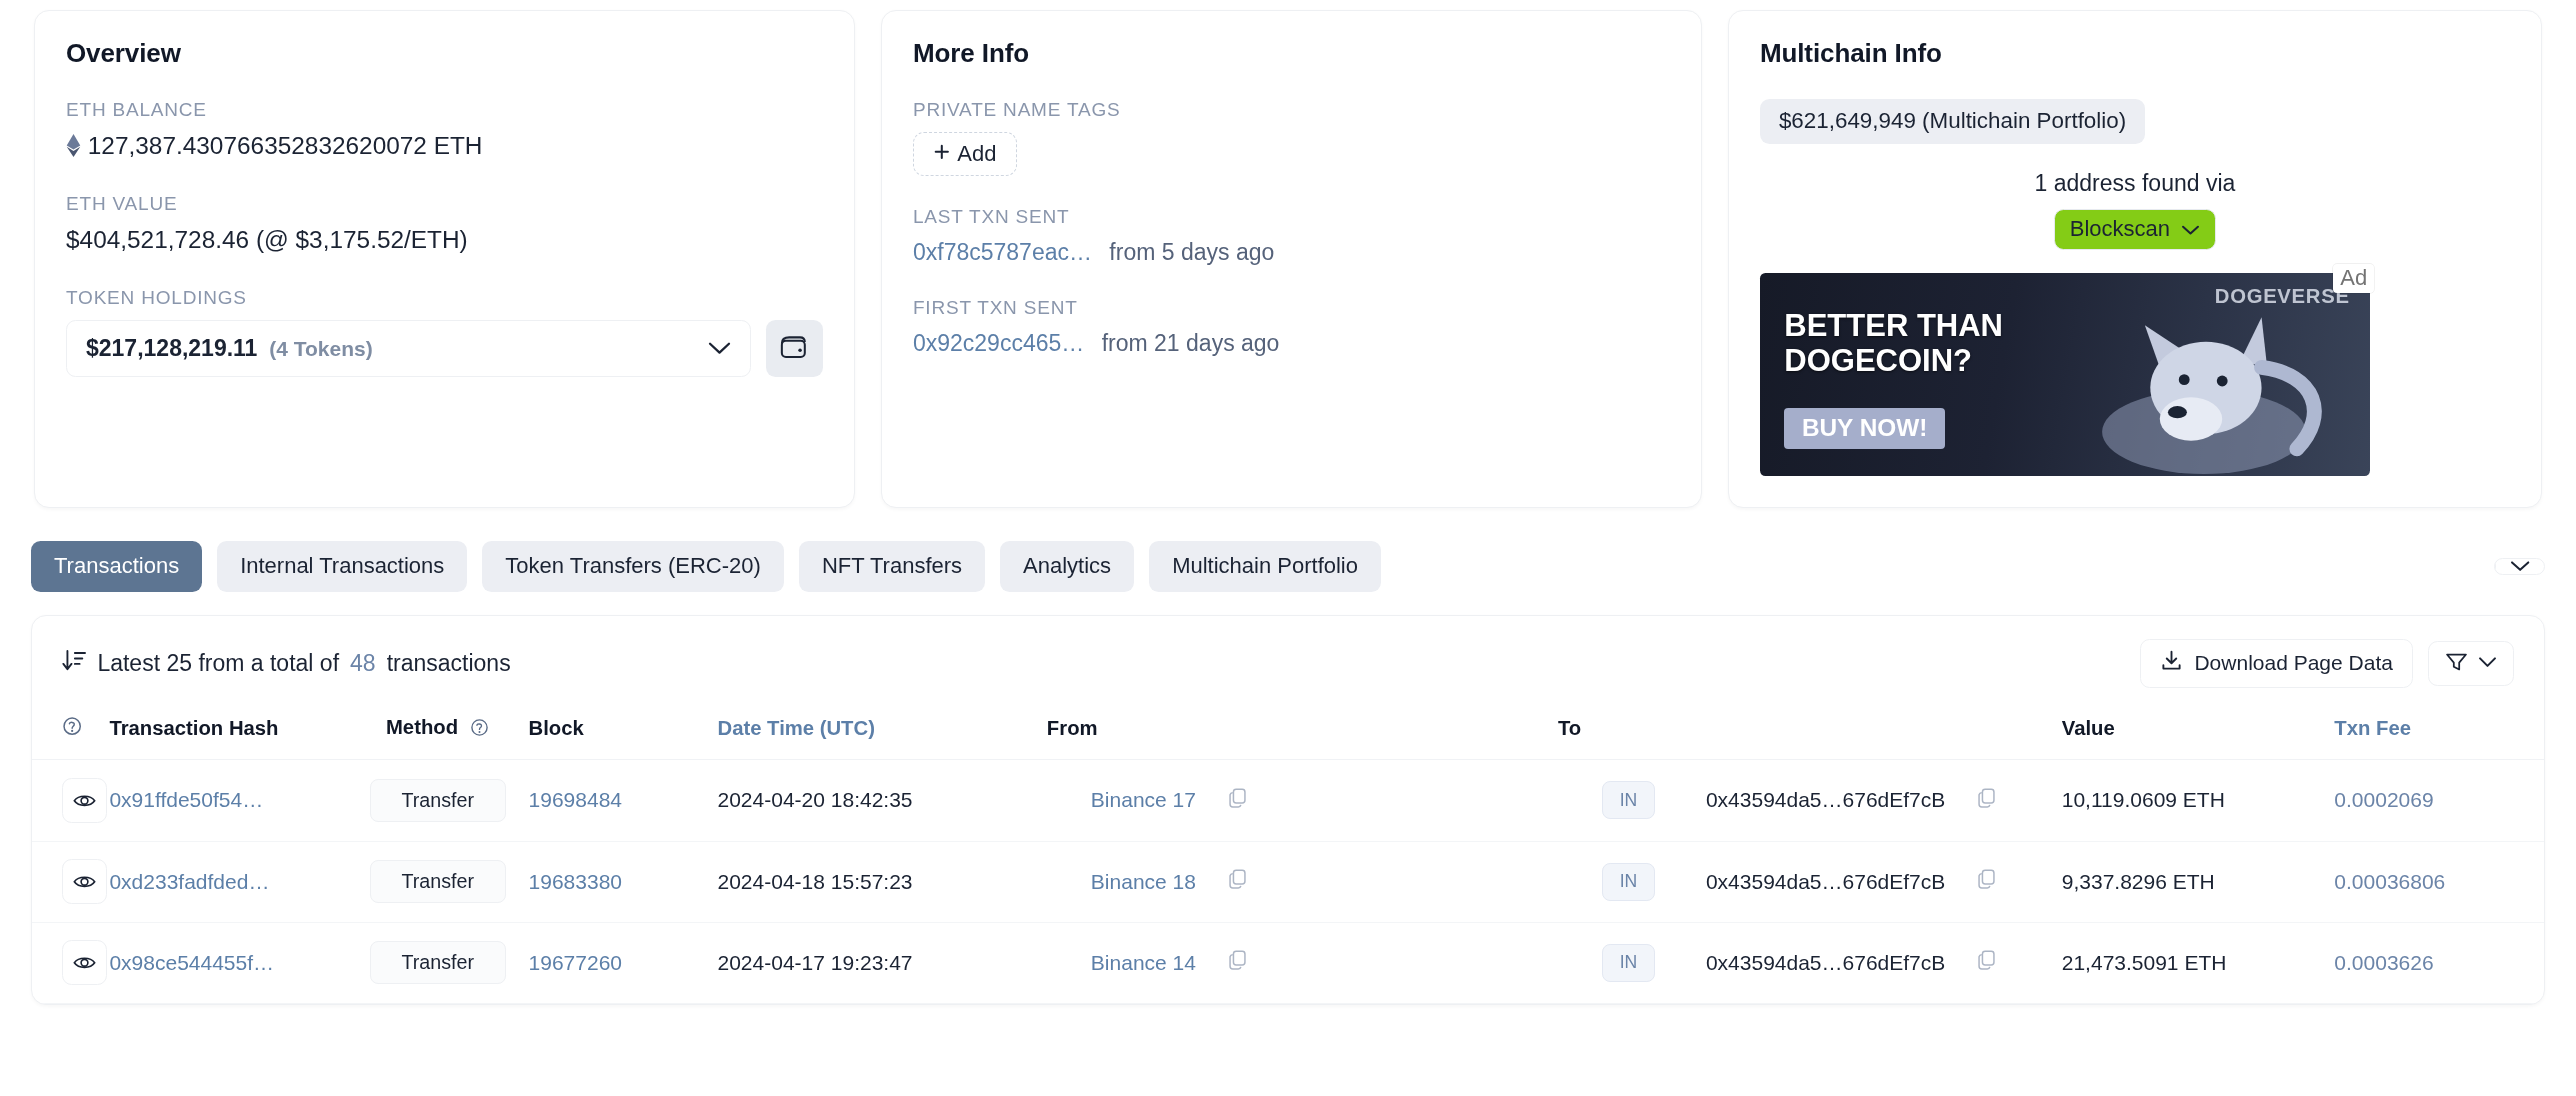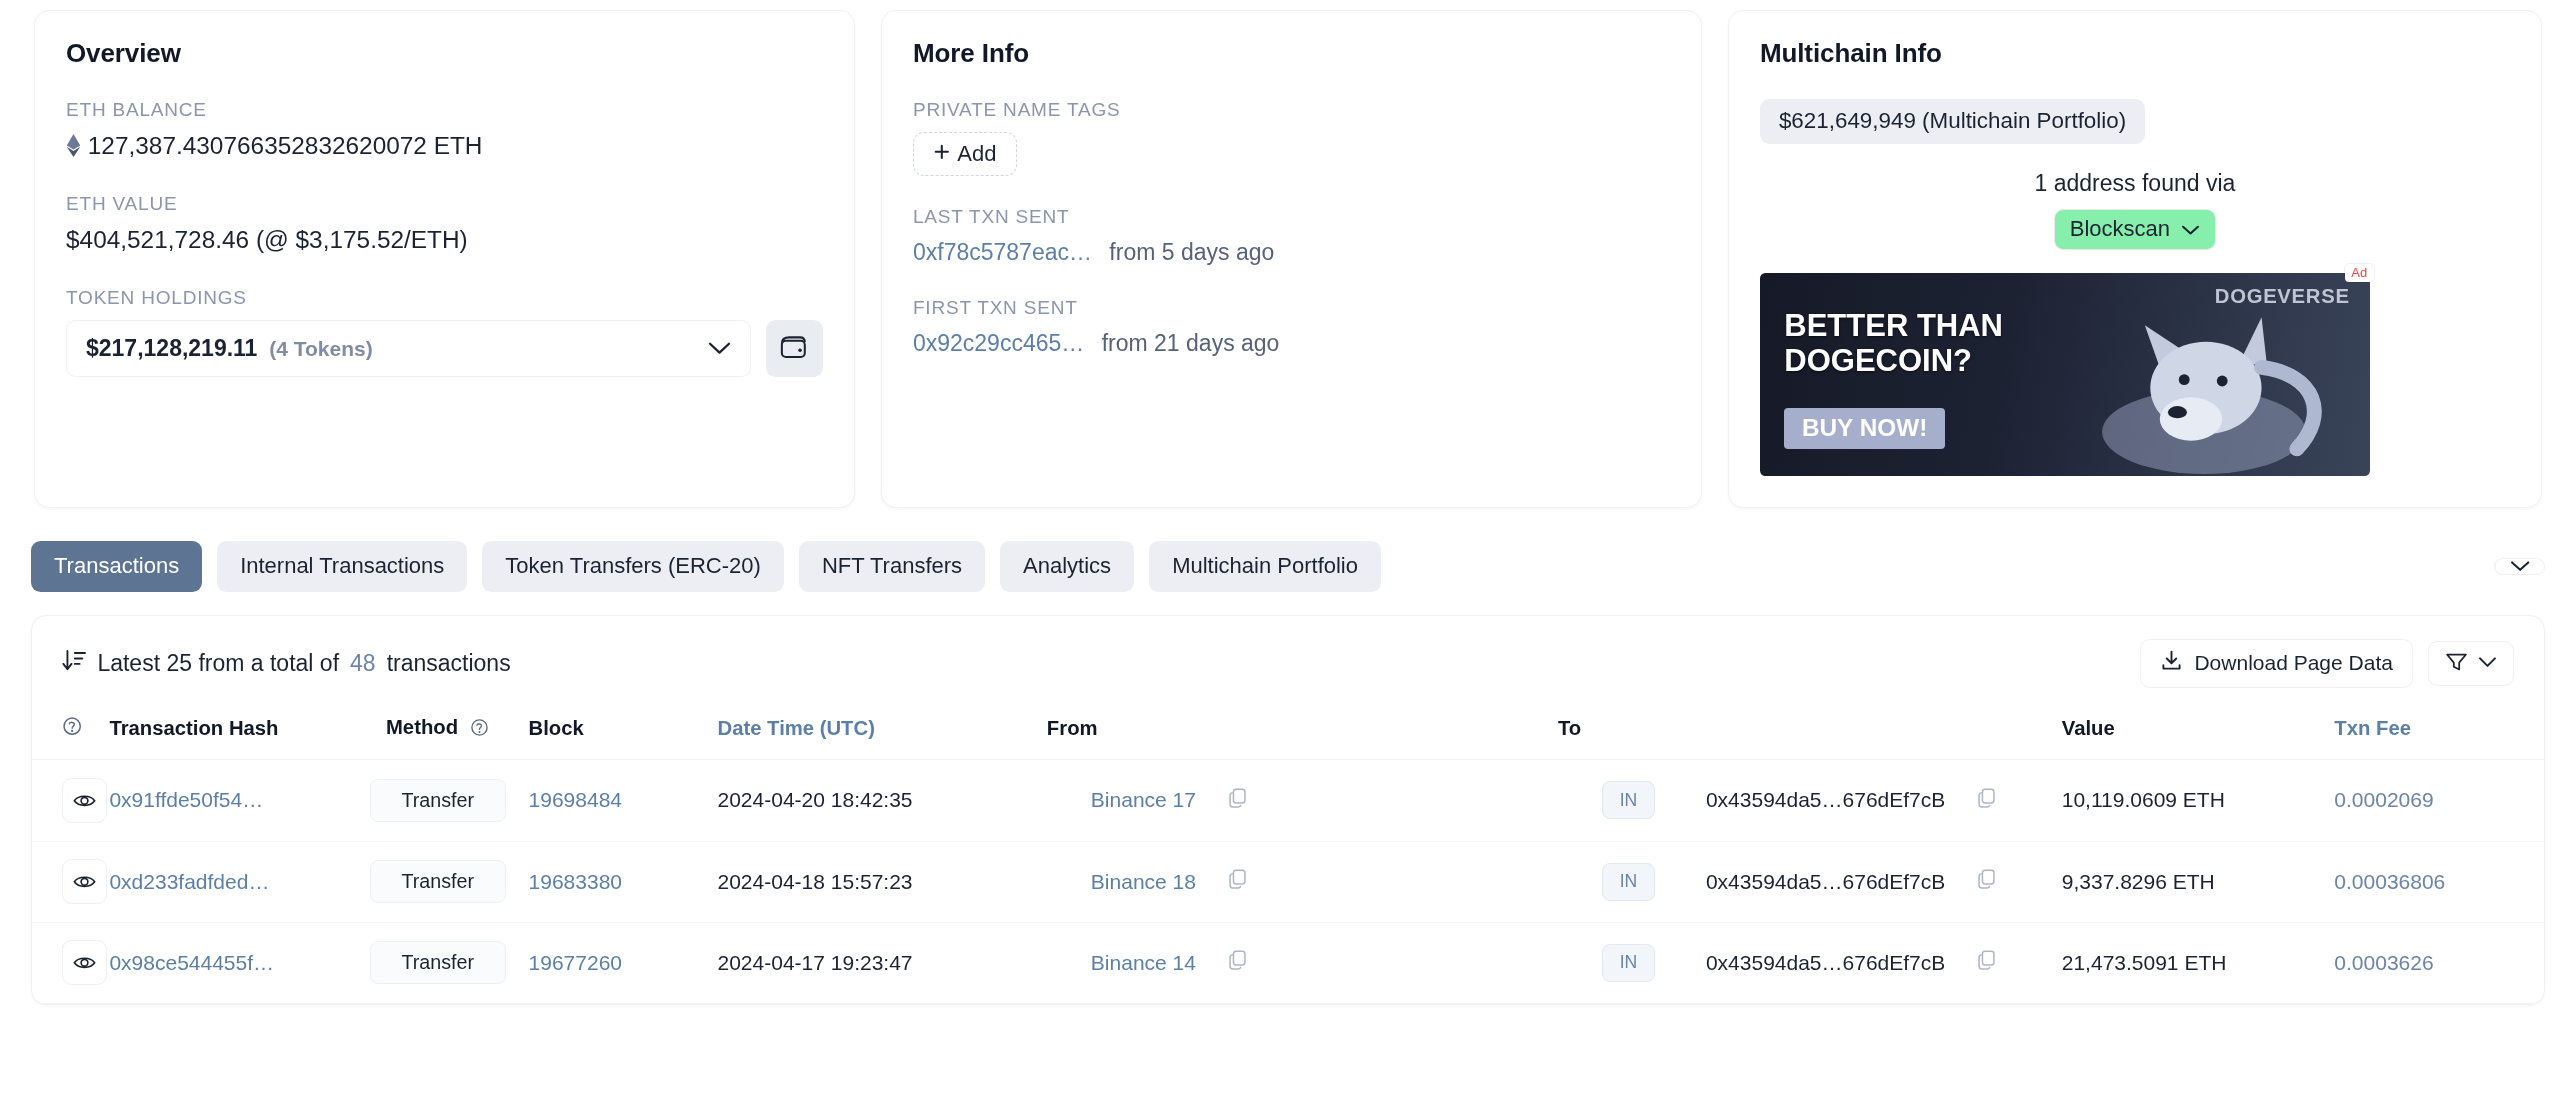--- a/index.html
+++ b/index.html
@@ -107,21 +107,21 @@
   .addr-found-row {
     display: flex; align-items: center; gap: 12.2px;
     font-size: 23px; color: #1b2333; margin-bottom: 23px; flex-direction: column;
   }
   .blockscan-select {
     border: 1.4px solid #e7eaef;
     border-radius: 9.5px;
     padding: 6.8px 15px;
     display: inline-flex; align-items: center; gap: 11px;
     font-size: 22px; color: #1b2333;
-    background: #86efac;
+    background: #84cc16;
   }
   .ad-wrap { position: relative; width: 610px; height: 203px; }
   .ad-banner {
     width: 610px; height: 203px;
     border-radius: 5.4px;
     overflow: hidden;
     position: relative;
     background: linear-gradient(100deg,#161a27 0%, #1d2233 40%, #2b3347 70%, #3a4459 100%);
   }
   .ad-brand {
@@ -138,21 +138,21 @@
     position: absolute; left: 24.4px; bottom: 27px;
     background: #a5aecb; color: #fff; font-weight: bold;
     font-size: 24.4px; padding: 6.8px 17.6px; border-radius: 4.1px;
   }
   .ad-dog {
     position: absolute; right: 27px; bottom: 0; width: 285px; height: 190px;
   }
   .ad-tag {
     position: absolute; top: -9.5px; right: -4.1px;
     background: #fff; border-radius: 4.1px;
-    font-size: 13px; color: #ef4444;
+    font-size: 22px; color: #737373;
     padding: 1.4px 6.8px;
     box-shadow: 0 0 0 0.7px rgba(0,0,0,.08);
   }
 
   
   .tabs-bar {
     display: flex; align-items: center;
     padding: 33px 31px 0 31px;
     gap: 15px;
   }

